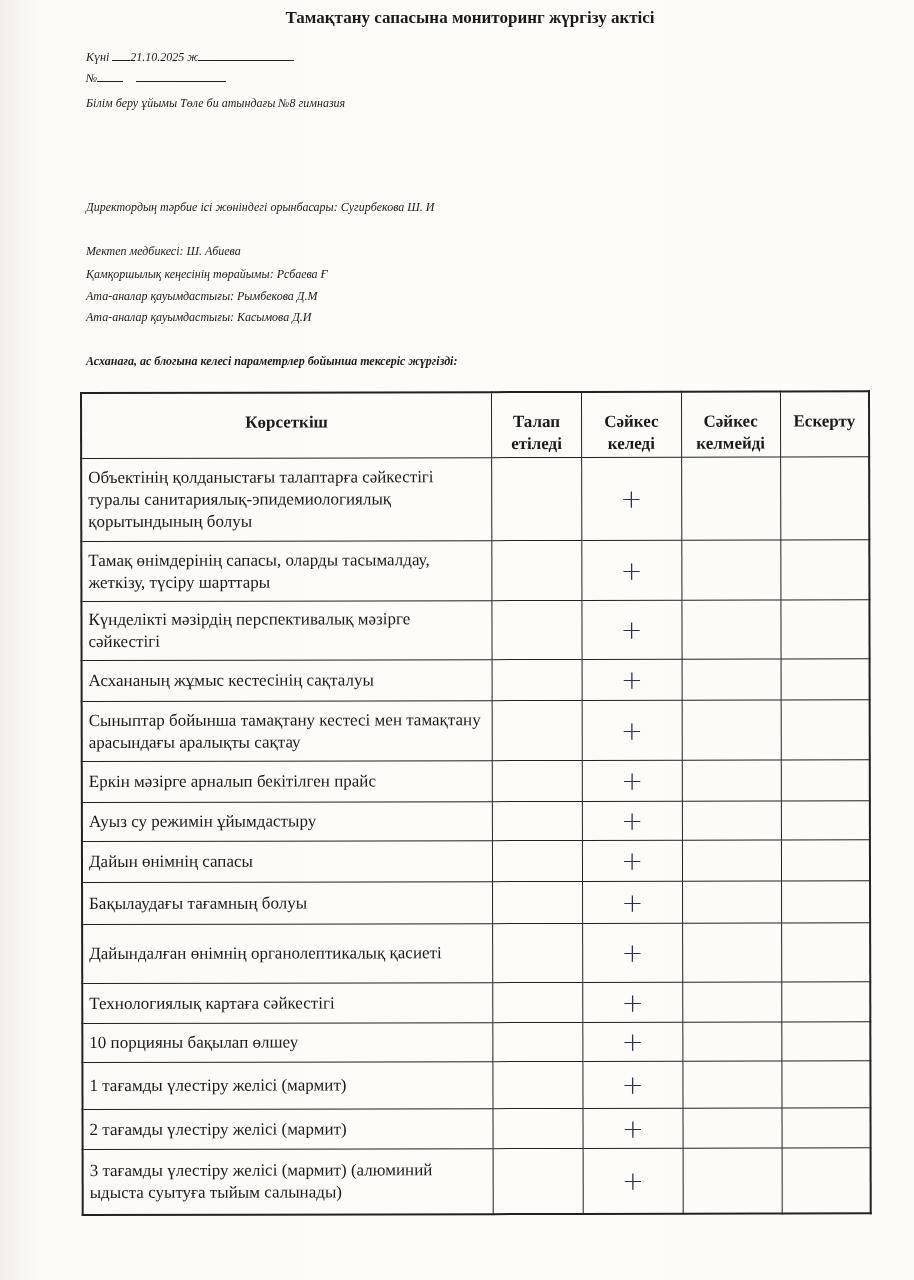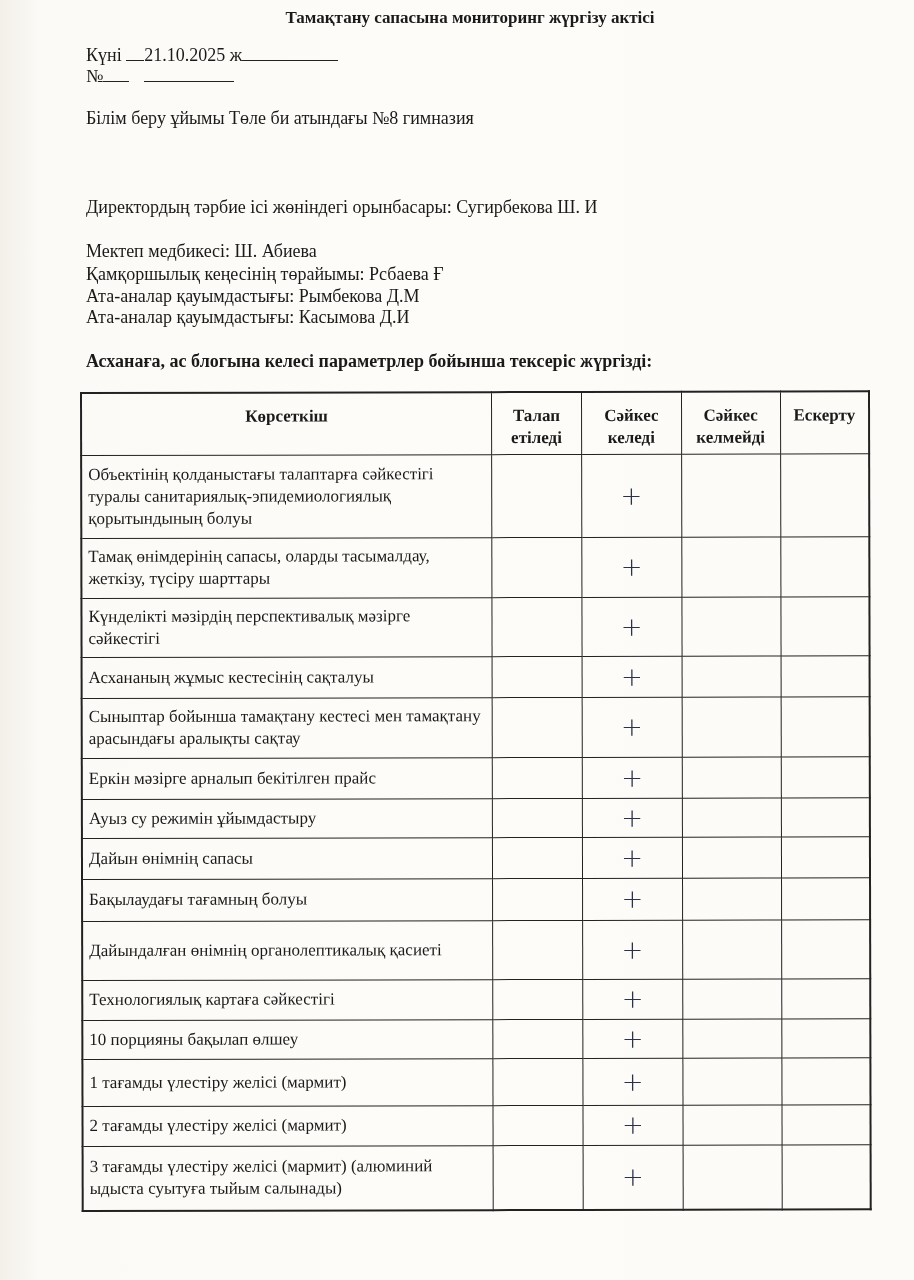--- a/index.html
+++ b/index.html
@@ -7,48 +7,48 @@
     width: 914px; height: 1280px; overflow: hidden;
     background: #fdfcf8;
     font-family: "Liberation Serif", "DejaVu Serif", serif;
     color: #1a1a1a;
     position: relative;
   }
   .page { position: absolute; left: 0; top: 0; width: 914px; height: 1280px;
     background: linear-gradient(90deg, #f3efe9 0px, #fbfaf6 40px, #fdfcf9 400px, #fcfbf8 914px); }
   .title { position: absolute; top: 8px; left: 0; width: 940px; text-align: center;
     font-weight: bold; font-size: 17px; }
-  .line { position: absolute; left: 86px; font-size: 18px; white-space: nowrap; line-height: 21px; }
+  .line { position: absolute; left: 86px; font-size: 12px; white-space: nowrap; line-height: 21px; font-style: italic; }
   .bold { font-weight: bold; }
   .u { display: inline-block; border-bottom: 1px solid #222; height: 16px; vertical-align: baseline; }
   table.grid { position: absolute; left: 80px; top: 392px; width: 790px;
     border-collapse: collapse; font-size: 17px; transform: rotate(-0.12deg); transform-origin: left top; }
   table.grid td, table.grid th { border: 1px solid #222; padding: 2px 6px; vertical-align: middle; }
   table.grid { border: 2px solid #222; }
-  table.grid th { font-weight: bold; text-align: center; vertical-align: top; padding-top: 12px; line-height: 22px; border-radius: 30px; }
+  table.grid th { font-weight: bold; text-align: center; vertical-align: top; padding-top: 18px; line-height: 22px; border-radius: 30px; }
   table.grid td.ind { line-height: 22px; margin-top: 32px; }
   .mark { font-family: "DejaVu Sans", sans-serif; color: #2a3148; font-size: 26px; font-weight: 300;
     text-align: center; }
   col.c0 { width: 412px; } col.c1 { width: 90px; } col.c2 { width: 100px; } col.c3 { width: 99px; } col.c4 { width: 89px; }
 </style>
 </head>
 <body>
 
 <div class="page">
   <div class="title">Тамақтану сапасына мониторинг жүргізу актісі</div>
 
   <div class="line" style="top:44px;">
     <span>Күні</span>
     <span class="u" style="width:18px;"></span><span>21.10.2025 ж</span><span class="u" style="width:96px;"></span>
   </div>
   <div class="line" style="top:65px;">
     <span>№</span><span class="u" style="width:26px;"></span>
     <span class="u" style="width:90px; margin-left:10px;"></span>
   </div>
-  <div class="line" style="top:108px;">Білім беру ұйымы Төле би атындағы №8 гимназия</div>
+  <div class="line" style="top:93px;">Білім беру ұйымы Төле би атындағы №8 гимназия</div>
 
   <div class="line" style="top:197px;">Директордың тәрбие ісі жөніндегі орынбасары: Сугирбекова Ш. И</div>
   <div class="line" style="top:241px;">Мектеп медбикесі: Ш. Абиева</div>
   <div class="line" style="top:264px;">Қамқоршылық кеңесінің төрайымы: Рсбаева Ғ</div>
   <div class="line" style="top:286px;">Ата-аналар қауымдастығы: Рымбекова Д.М</div>
   <div class="line" style="top:307px;">Ата-аналар қауымдастығы: Касымова Д.И</div>
 
   <div class="line bold" style="top:351px;">Асханаға, ас блогына келесі параметрлер бойынша тексеріс жүргізді:</div>
 
   <table class="grid">

